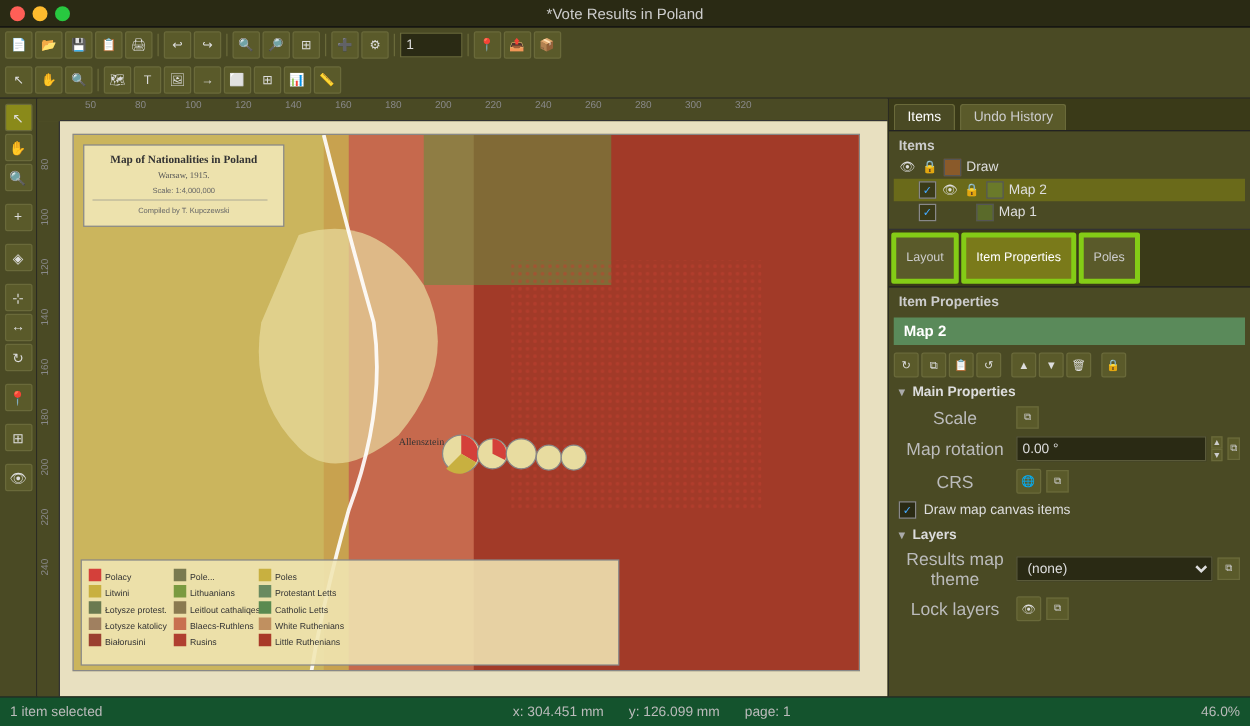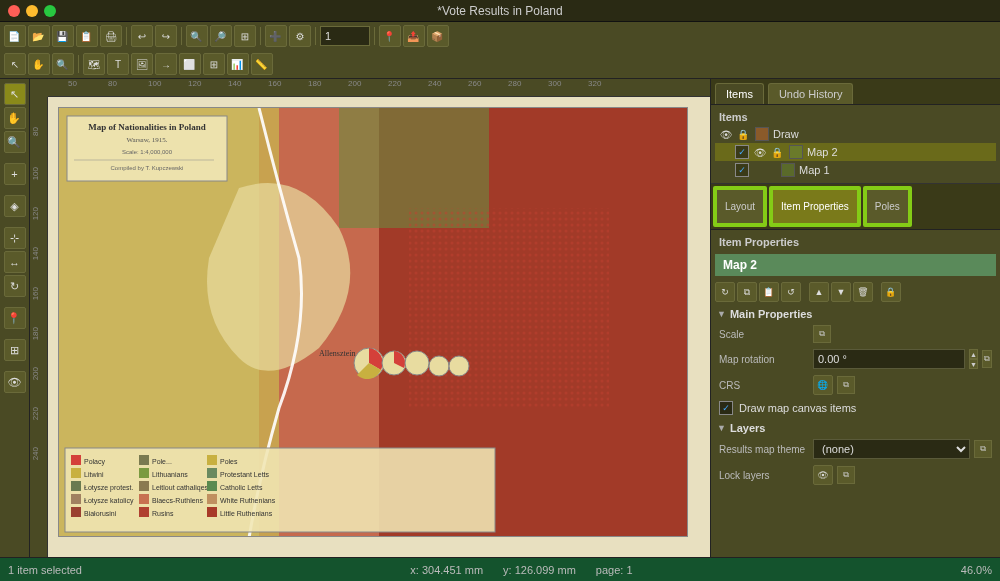--- a/index.html
+++ b/index.html
@@ -293,23 +293,24 @@
     .section-arrow { font-size: 9px; color: #aaa; }
 
     .prop-row {
       display: flex;
       align-items: center;
       padding: 3px 4px;
       gap: 4px;
     }
     .prop-label {
       width: 90px;
-      font-size: 10px;
+      font-size: 14px;
       color: #bbb;
       flex-shrink: 0;
+      text-align: center;
     }
     .prop-value {
       flex: 1;
       background: #2a2a14;
       border: 1px solid #5a5a3a;
       padding: 2px 4px;
       font-size: 11px;
       color: #ddd;
       height: 20px;
     }

